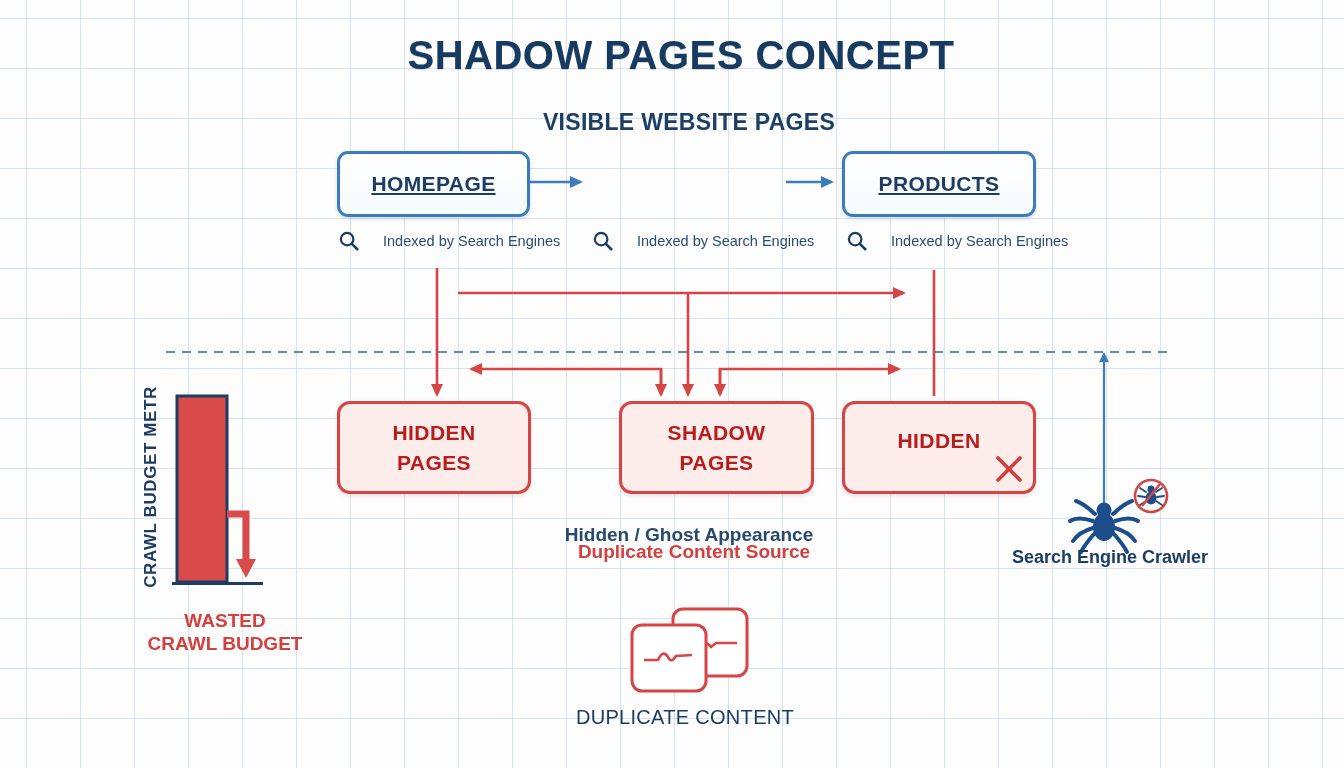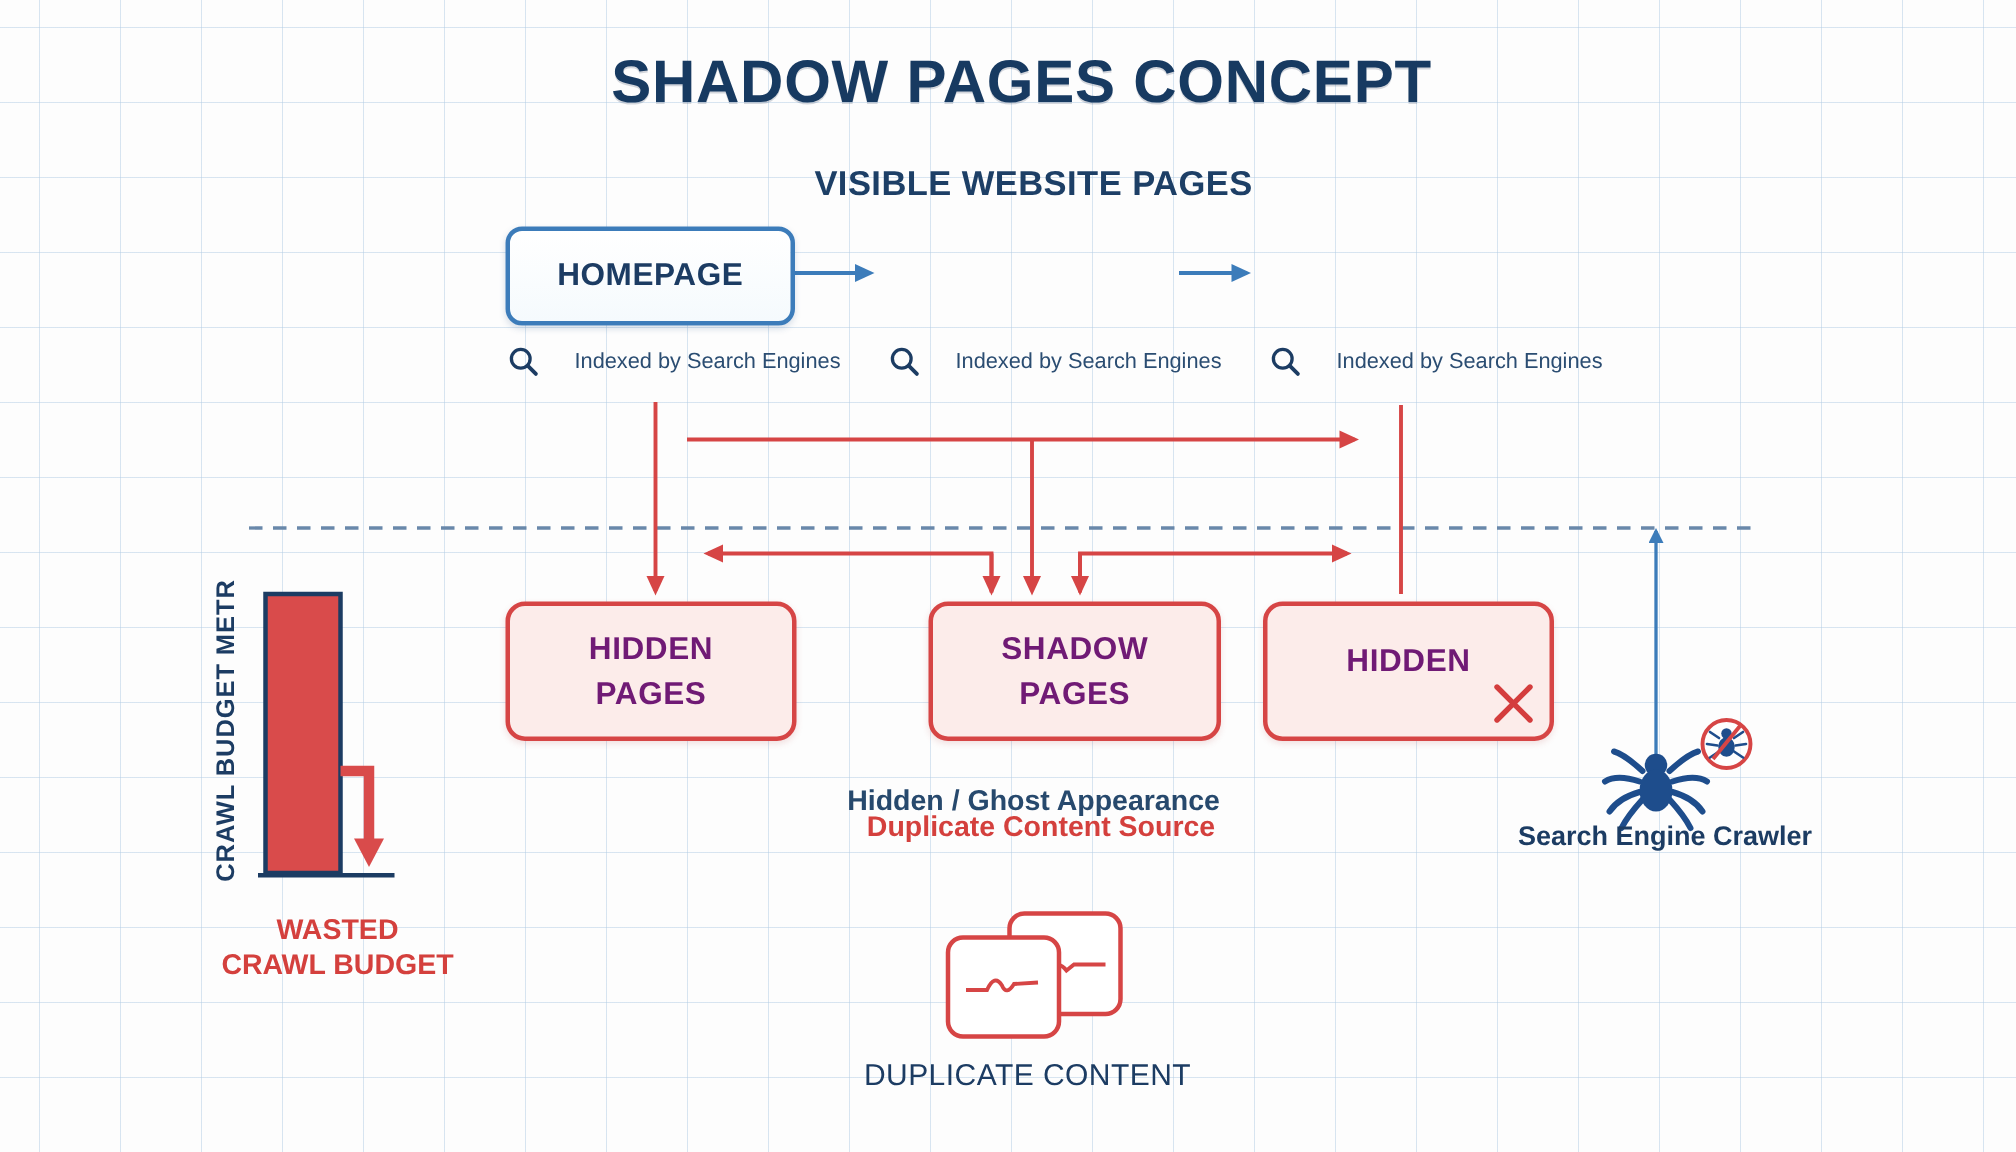--- a/index.html
+++ b/index.html
@@ -23,35 +23,35 @@
   .subtitle{
     top:109px;left:689px;transform:translateX(-50%);
     font-size:23px;font-weight:800;letter-spacing:.3px;white-space:nowrap;
     color:#1d3f66;
   }
   .pagebox{
     top:151px;height:60px;border:3px solid #3c7cba;border-radius:11px;
     background:linear-gradient(#ffffff,#f5fafd);
     box-shadow:0 2px 4px rgba(50,90,140,.18);
     display:flex;align-items:center;justify-content:center;
-    font-size:21px;font-weight:800;letter-spacing:.4px;color:#1c3c63;
+    font-size:21px;font-weight:800;letter-spacing:.4px;color:#1c3c63;text-decoration:underline;
   }
   .box-home{left:337px;width:187px;}
   .box-blog{left:592px;width:189px;}
   .box-products{left:842px;width:188px;}
   .caption-row{
     top:229px;height:24px;display:flex;align-items:center;gap:23px;
     font-size:14.5px;font-weight:500;color:#2b4d72;white-space:nowrap;
   }
   .cap-1{left:338px;} .cap-2{left:592px;} .cap-3{left:846px;}
   .shadowbox{
     top:401px;height:87px;border:3px solid #d64545;border-radius:13px;
     background:#fcecea;box-shadow:0 2px 4px rgba(180,70,70,.15);
     display:flex;align-items:center;justify-content:center;text-align:center;
-    font-size:21px;font-weight:800;letter-spacing:.4px;color:#701a75;
+    font-size:21px;font-weight:800;letter-spacing:.4px;color:#b91c1c;
     white-space:pre-line;line-height:30px;
   }
   .sbox-1{left:337px;width:188px;}
   .sbox-2{left:619px;width:189px;}
   .sbox-3{left:842px;width:188px;}
   .sbox-3 .lbl{padding-bottom:14px;}
   .x-mark{position:absolute;right:9px;bottom:7px;width:30px;height:30px;}
   .note-appearance{
     top:524px;left:689px;transform:translateX(-50%);
     font-size:19px;font-weight:600;color:#27496d;white-space:nowrap;
@@ -160,20 +160,23 @@
       <path d="M644 660 L658 660 Q663 649 668 657 Q671 664 676 656 L692 655" stroke="#d64545" stroke-width="2.6" fill="none"></path>
     </g>
   </svg>
 
   <div class="abs title layer-2">SHADOW PAGES CONCEPT</div>
   <div class="abs subtitle layer-2">VISIBLE WEBSITE PAGES</div>
 
   <div class="abs pagebox box-home layer-2">
     <span>HOMEPAGE</span>
   </div>
+  <div class="abs pagebox box-products layer-2">
+    <span>PRODUCTS</span>
+  </div>
 
   <div class="abs caption-row cap-1 layer-2">
     <svg width="22" height="22" viewBox="0 0 24 24">
       <circle cx="10" cy="10" r="6.8" fill="none" stroke="#1c3c63" stroke-width="2.4"></circle>
       <line x1="15.2" y1="15.2" x2="21" y2="21" stroke="#1c3c63" stroke-width="2.8" stroke-linecap="round"></line>
     </svg>
     <span>Indexed by Search Engines</span>
   </div>
   <div class="abs caption-row cap-2 layer-2">
     <svg width="22" height="22" viewBox="0 0 24 24">

